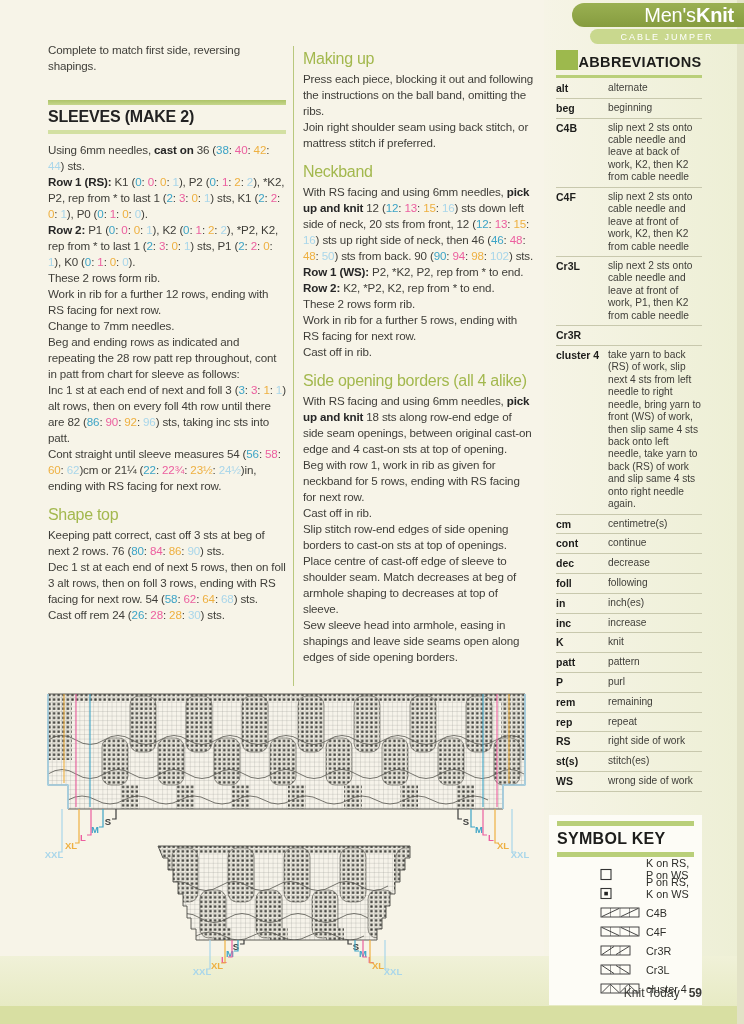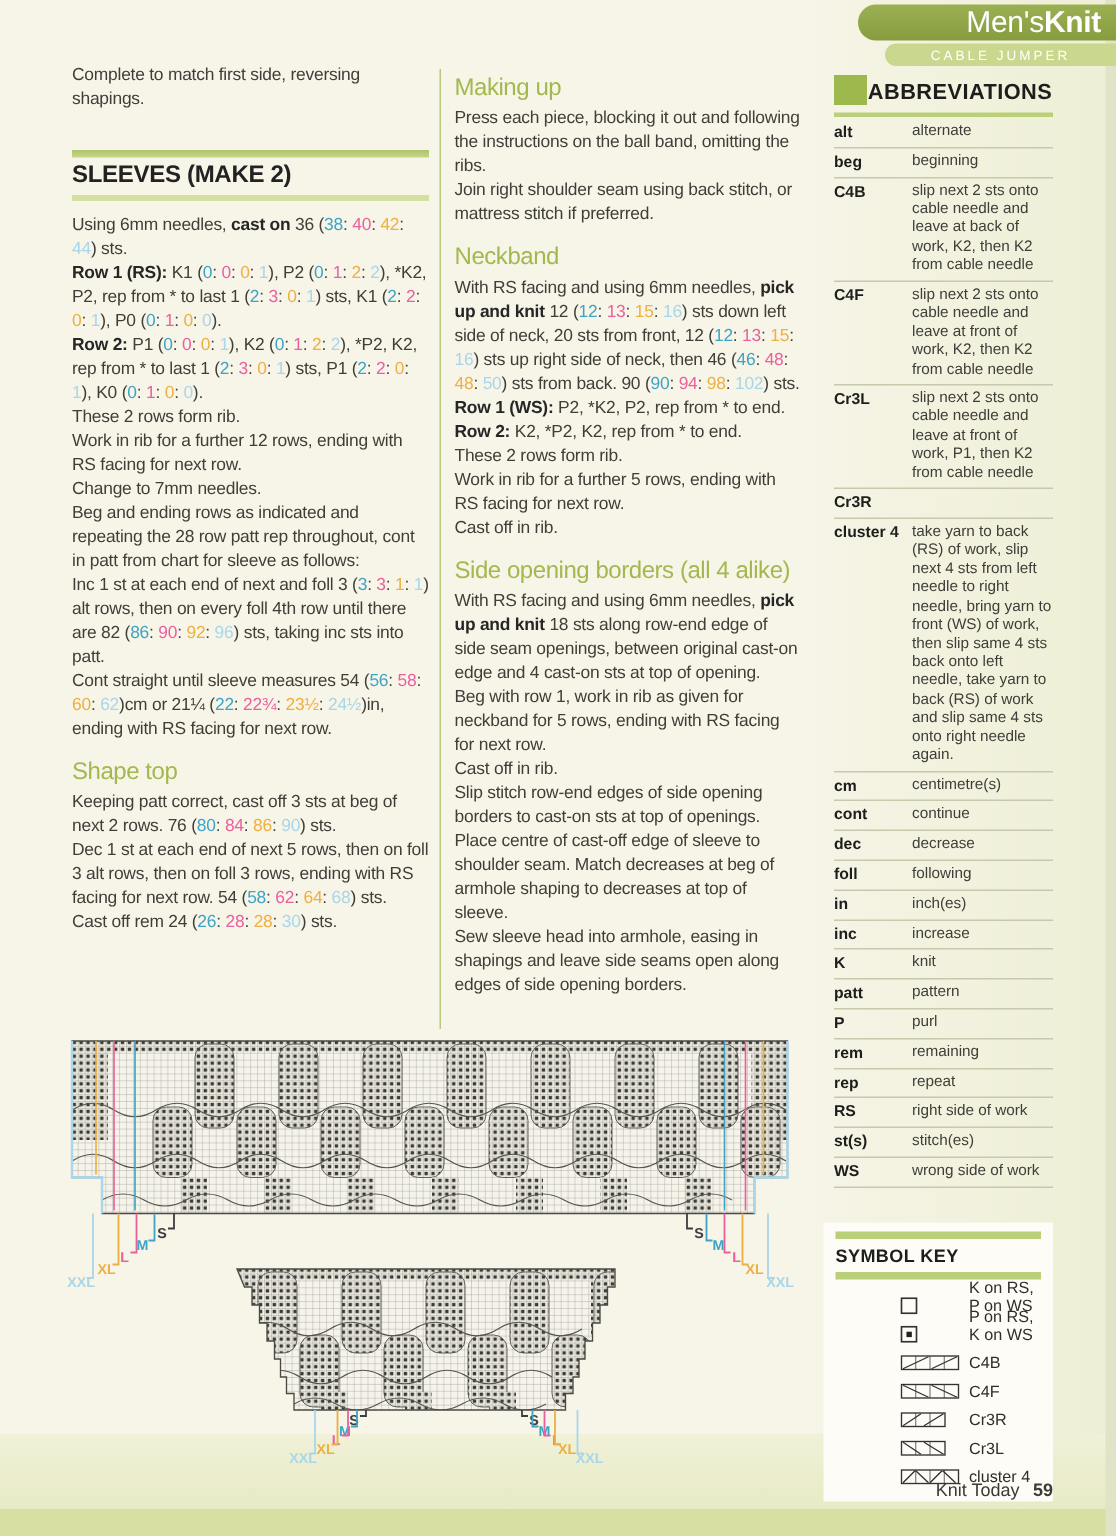--- a/index.html
+++ b/index.html
@@ -49,21 +49,21 @@
   .abbrev-title{flex:1;text-align:center;font-size:14.5px;font-weight:700;color:#1d1d1b;letter-spacing:0.3px;}
   .abbrev-underline{height:3px;background:#b9cf79;margin:5px 0 1px;}
   .abbrev-row{display:flex;border-bottom:1px solid #c8c8ad;padding:3px 0;}
   .abbrev-term{width:52px;flex-shrink:0;font-weight:700;font-size:10.5px;color:#1d1d1b;line-height:1.22;}
   .abbrev-def{font-size:10.2px;line-height:1.22;color:#3f3e39;}
 
   
   .symbol-key{position:absolute;left:549px;top:815px;width:153px;z-index:3;
     background:#fdfcf6;padding:6px 8px 10px;box-sizing:border-box;}
   .sk-bar{height:5px;background:#b9cf79;}
-  .sk-title{font-size:12px;font-weight:700;color:#1d1d1b;margin:4px 0;letter-spacing:0.3px;}
+  .sk-title{font-size:16px;font-weight:700;color:#1d1d1b;margin:4px 0;letter-spacing:0.3px;}
   .sk-row{display:flex;align-items:flex-end;height:19px;margin-left:43px;}
   .sk-sym{width:46px;flex-shrink:0;display:flex;align-items:center;}
   .sk-label{font-size:10.8px;color:#2e2e2a;}
 
   
   .charts{position:absolute;left:38px;top:688px;width:506px;height:296px;z-index:2;}
 
   
   .footer{position:absolute;top:986px;right:42px;font-size:12px;color:#3a3a36;z-index:4;}
   .footer .pg{font-weight:bold;margin-left:9px;}

